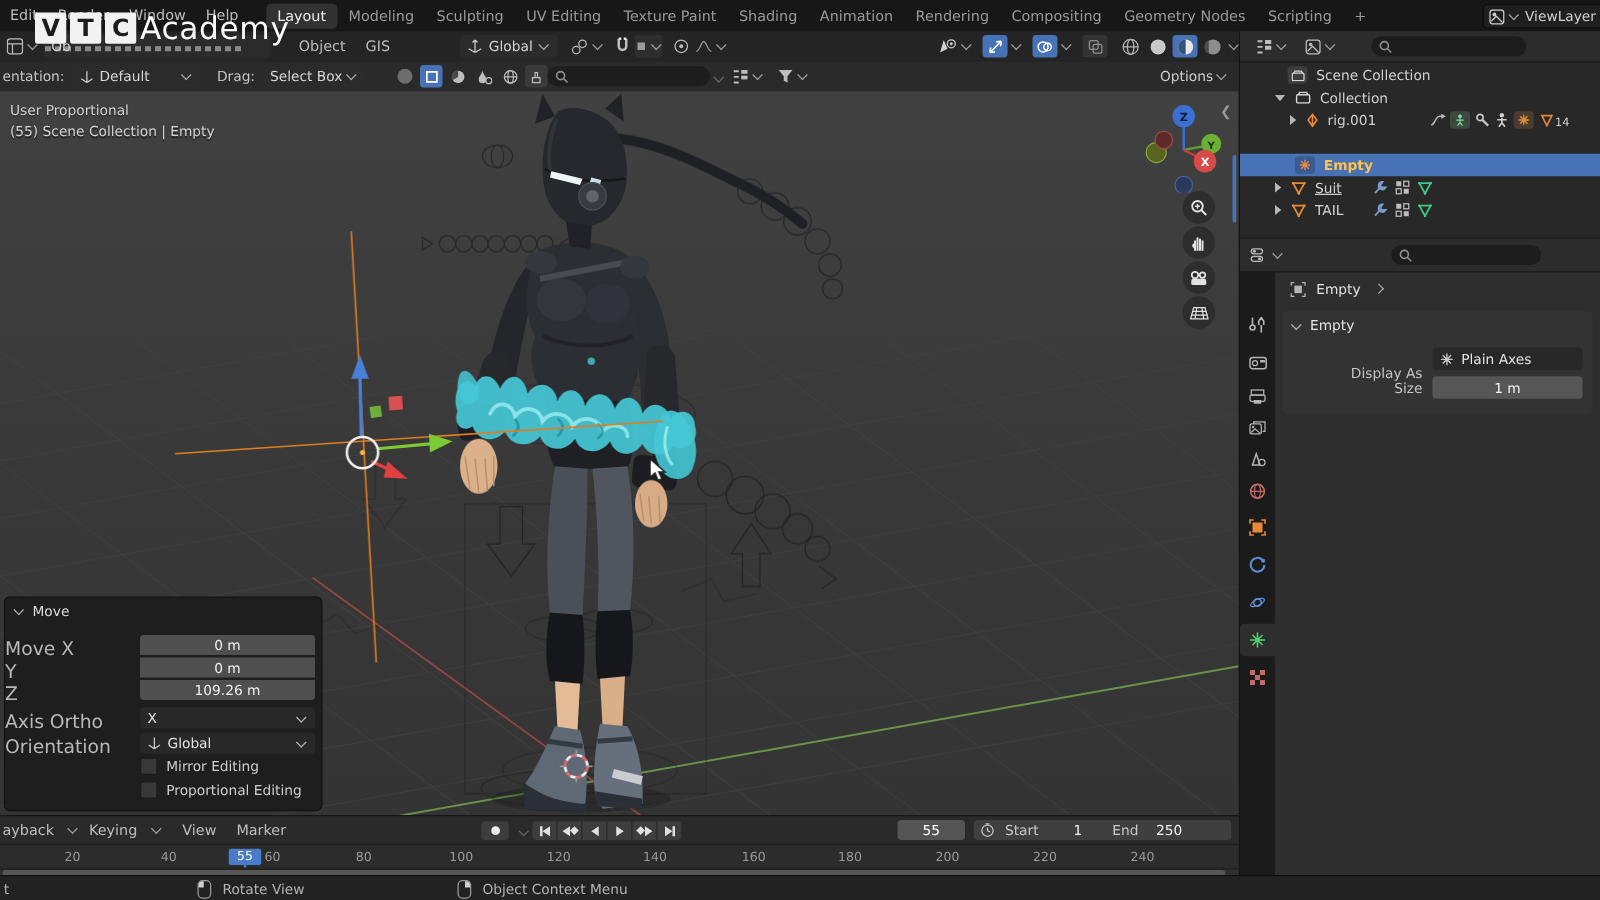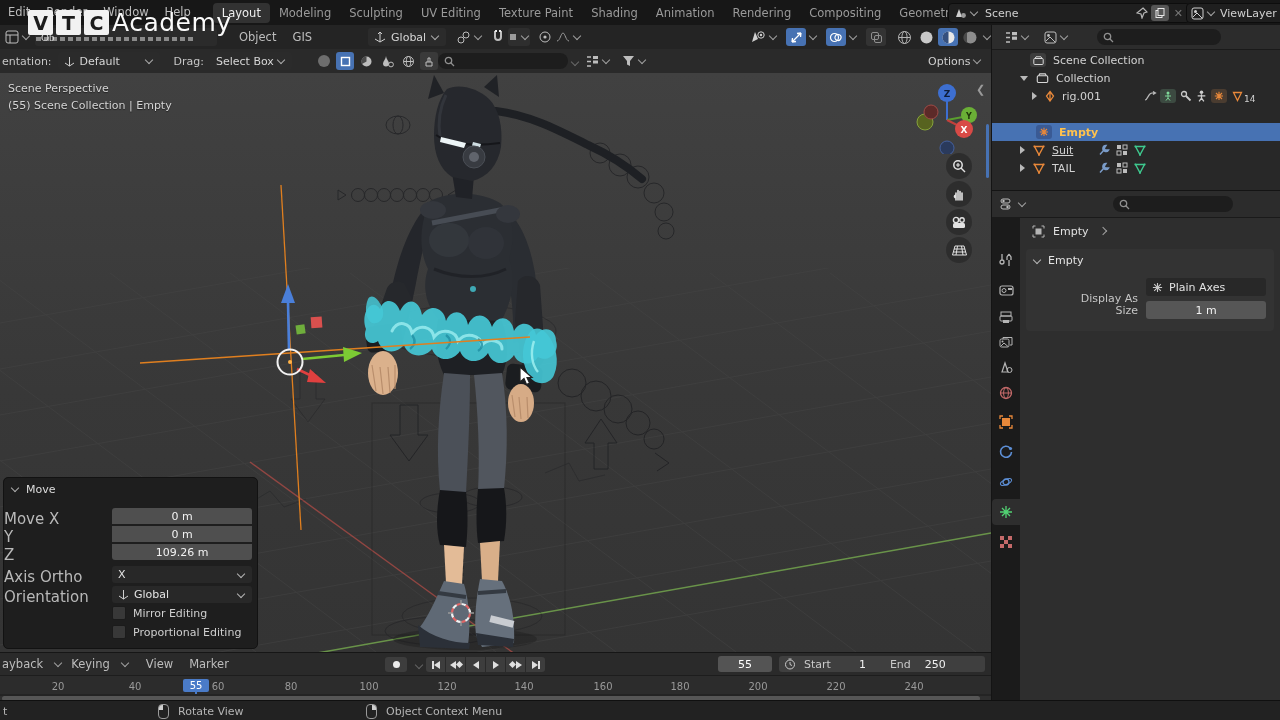--- a/index.html
+++ b/index.html
@@ -78,38 +78,20 @@
     <span class="tab">UV Editing</span>
     <span class="tab">Texture Paint</span>
     <span class="tab">Shading</span>
     <span class="tab">Animation</span>
     <span class="tab">Rendering</span>
     <span class="tab">Compositing</span>
     <span class="tab">Geometry Nodes</span>
     <span class="tab">Scripting</span>
     <span class="tab">+</span>
 
-    <div class="a idpill" style="left:948px;top:3px;width:232px;">
-      <svg width="14" height="14" viewBox="0 0 14 14">
-          <path d="M3 11 L6 3 L9 11 Z" fill="#cfcfcf"></path>
-          <circle cx="10.5" cy="9.5" r="2.4" fill="#9a9a9a"></circle>
-        </svg>
-      <span class="chv"></span>
-      <span style="margin-left:6px;flex:1">Scene</span>
-      <svg width="12" height="12" viewBox="0 0 12 12">
-          <path d="M7 1 L11 5 L8 6 L6 11 L5 7 L1 6 Z" fill="none" stroke="#b5b5b5" stroke-width="1.2"></path>
-        </svg>
-      <span class="chip" style="width:18px;height:16px;background:#555;margin:0 3px;">
-        <svg width="10" height="11" viewBox="0 0 10 11">
-            <rect x="1" y="2.5" width="6" height="7" fill="none" stroke="#e8e8e8"></rect>
-            <rect x="3" y="0.5" width="6" height="7" fill="#555" stroke="#e8e8e8"></rect>
-          </svg>
-      </span>
-      <span style="color:#777;font-size:11px;padding:0 2px;">✕</span>
-    </div>
     <div class="a idpill" style="left:1186px;top:3px;width:92px;">
       <svg width="13" height="13" viewBox="0 0 13 13">
           <rect x="1" y="1" width="11" height="11" rx="2" fill="none" stroke="#cfcfcf"></rect>
           <circle cx="4.5" cy="4.5" r="1.5" fill="#cfcfcf"></circle>
           <path d="M2 10 L6 6 L11 11" fill="none" stroke="#cfcfcf"></path>
         </svg>
       <span class="chv"></span>
       <span style="margin-left:4px">ViewLayer</span>
     </div>
   </div>
@@ -123,21 +105,21 @@
   </div>
 
   <div class="a row" id="vh">
     <span style="margin-left:5px;display:flex;align-items:center;">
       <svg width="14" height="14" viewBox="0 0 14 14">
           <rect x="1" y="1" width="12" height="12" rx="2" fill="none" stroke="#bdbdbd"></rect>
           <path d="M1 5 H13 M5 5 V13" stroke="#bdbdbd" fill="none"></path>
         </svg>
       <span class="chv"></span>
     </span>
-    <span class="pillbtn" style="margin-left:4px;width:170px;color:#d8d8d8;font-family:Liberation Serif, serif;">
+    <span class="pillbtn" style="margin-left:4px;width:170px;color:#d8d8d8;">
       <span>Ob</span>
     </span>
     <span class="menu" style="margin-left:14px;">Object</span>
     <span class="menu">GIS</span>
 
     <span class="pillbtn" style="margin-left:48px;">
       <svg width="12" height="12" viewBox="0 0 12 12">
           <path d="M6 1 V11 M6 11 L1 8 M6 11 L11 8 M6 1 l-2 2 M6 1 l2 2" stroke="#cfcfcf" fill="none"></path>
         </svg>
       <span style="margin:0 2px 0 5px">Global</span>
@@ -460,21 +442,21 @@
       </g>
 
       <g>
         <circle cx="461" cy="540" r="9" fill="none" stroke="#e06666" stroke-width="2.2" stroke-dasharray="4.7,4.7"></circle>
         <circle cx="461" cy="540" r="9" fill="none" stroke="#f2f2f2" stroke-width="2.2" stroke-dasharray="4.7,4.7" stroke-dashoffset="4.7"></circle>
         <path d="M461 527 v5 M461 548 v5 M448 540 h5 M469 540 h5" stroke="#999" stroke-width="1.4"></path>
       </g>
     </svg>
 
     
-    <div class="a ovtext" style="left:8px;top:9px;">Scene Perspective</div>
+    <div class="a ovtext" style="left:8px;top:9px;">User Proportional</div>
     <div class="a ovtext" style="left:8px;top:26px;">(55) Scene Collection | Empty</div>
 
     
     <svg class="a" style="left:908px;top:5px;" width="76" height="76" viewBox="0 0 76 76">
       <line x1="39" y1="42" x2="39" y2="17" stroke="#3d6fd1" stroke-width="2"></line>
       <line x1="39" y1="42" x2="60" y2="38" stroke="#5a9e2f" stroke-width="2"></line>
       <line x1="39" y1="42" x2="55" y2="50" stroke="#c3403c" stroke-width="2"></line>
       <circle cx="39" cy="15" r="9" fill="#3d6fd1"></circle>
       <text x="39" y="19" font-size="9" fill="#0e1c38" text-anchor="middle" font-weight="bold">Z</text>
       <circle cx="61" cy="37" r="8" fill="#6aaf36"></circle>

